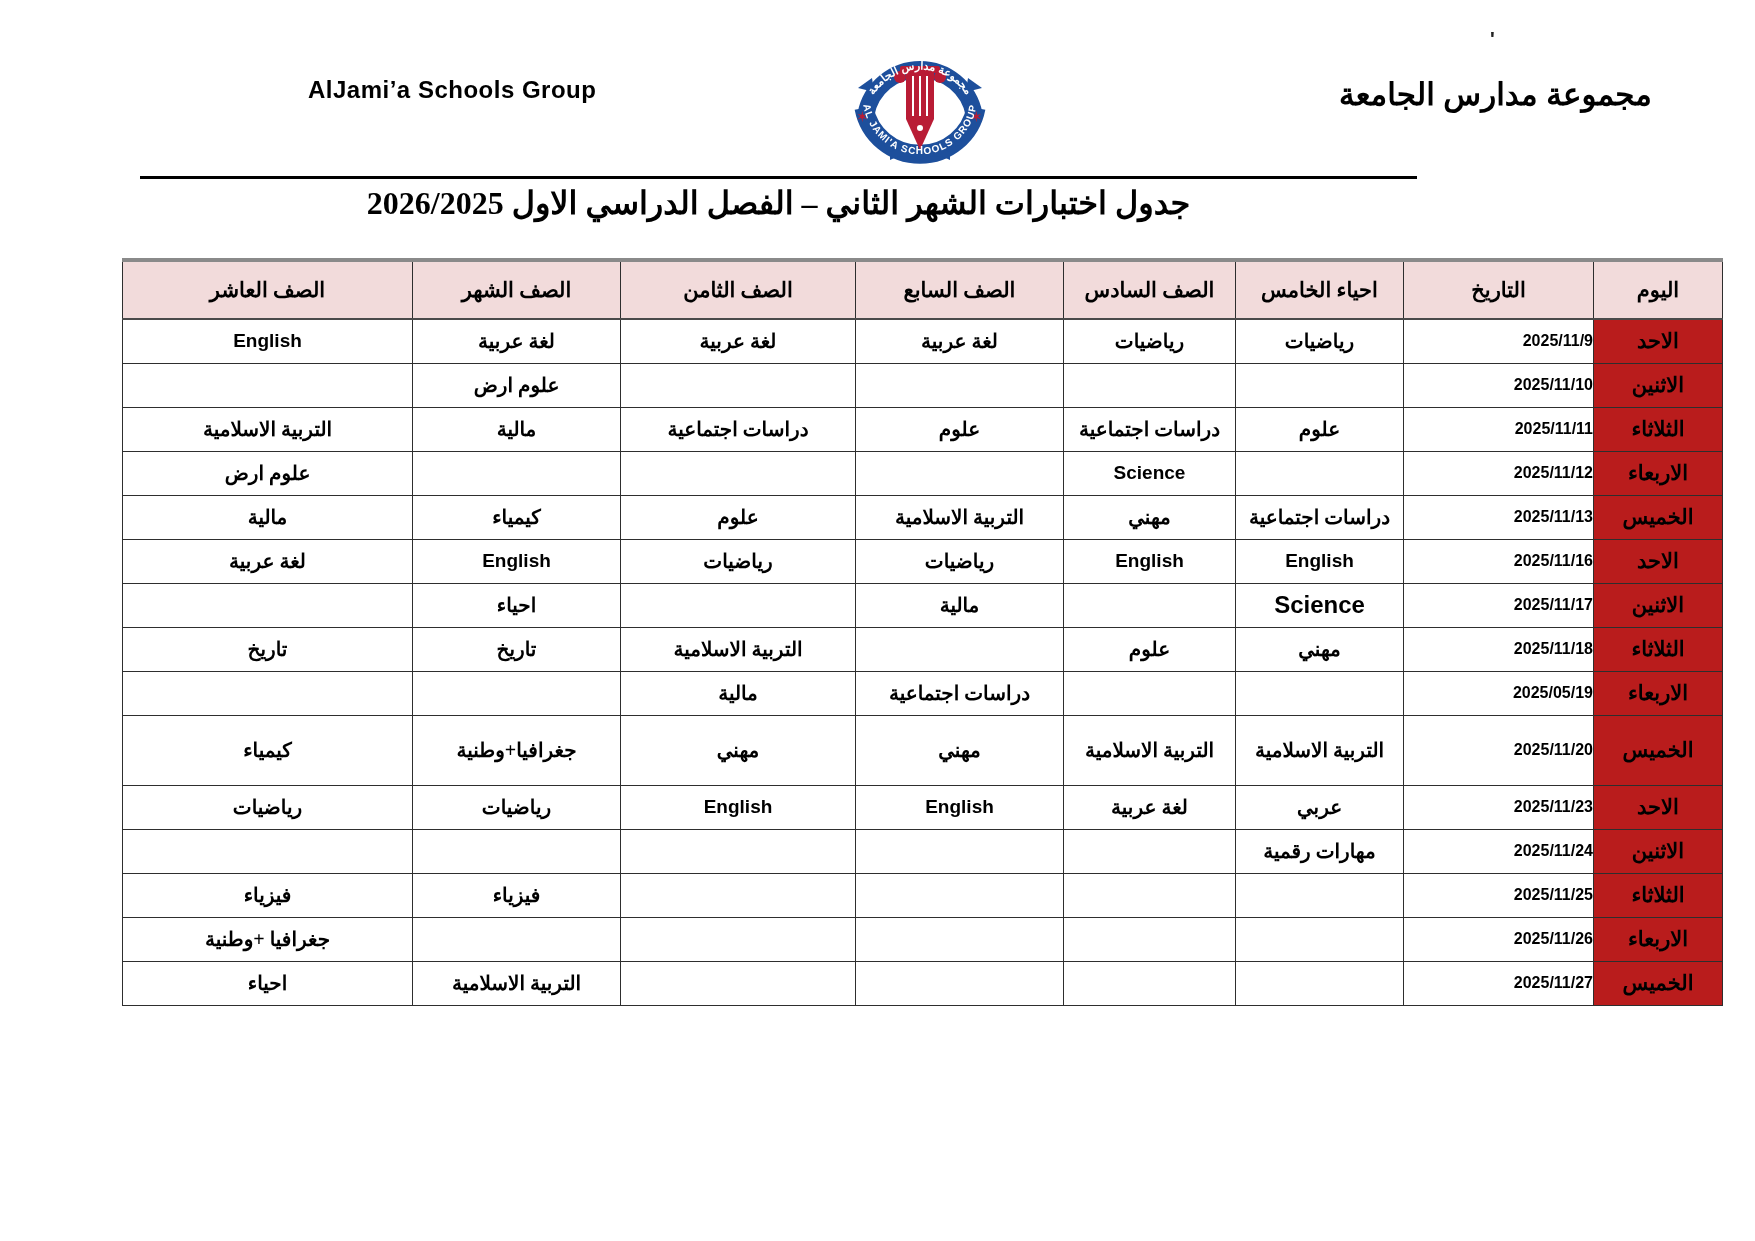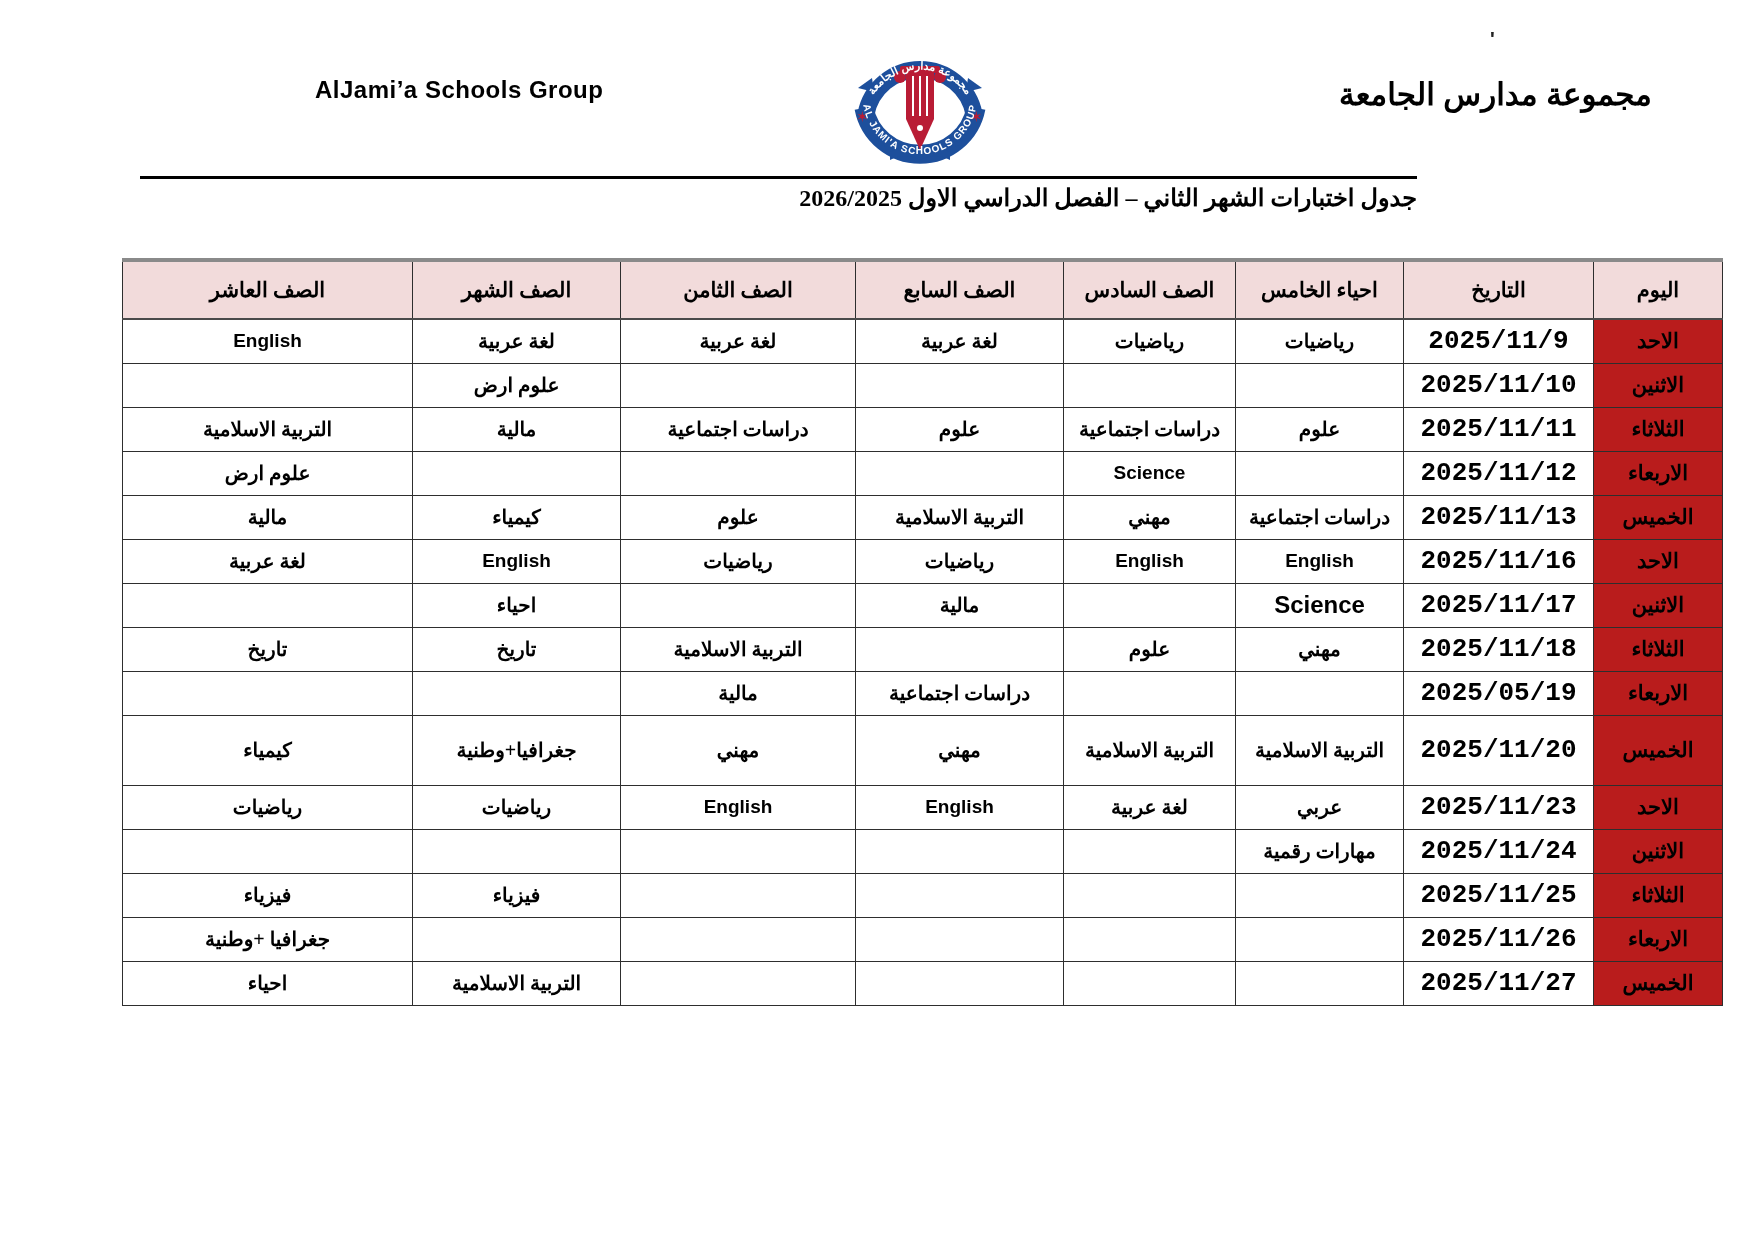--- a/index.html
+++ b/index.html
@@ -9,42 +9,42 @@
     width:1755px; height:1241px;
     font-family:"Liberation Sans", sans-serif;
     color:#000;
     overflow:hidden;
   }
   .corner-mark {
     position:absolute; top:28px; left:1490px;
     font-size:20px; font-weight:bold; color:#222;
   }
   .school-name-en {
-    position:absolute; top:76px; left:315px;
+    position:absolute; top:76px; left:308px;
     font-size:24px; font-weight:bold; letter-spacing:0.5px;
     font-family:"Liberation Sans", sans-serif;
   }
   .school-name-ar {
     position:absolute; top:76px; left:1323px; width:345px;
     direction:rtl; text-align:center;
     font-size:31px; font-weight:bold;
     font-family:"Liberation Sans", sans-serif;
   }
   .logo-wrap {
     position:absolute; top:36px; left:848px;
     width:144px; height:150px;
   }
   .divider {
     position:absolute; top:176px; left:140px;
     width:1277px; height:3px; background:#000;
   }
   .doc-title {
     position:absolute; top:184px; left:140px; width:1277px;
-    direction:rtl; text-align:right;
-    font-size:24px; font-weight:bold;
+    direction:rtl; text-align:center;
+    font-size:32px; font-weight:bold;
     font-family:"Liberation Serif", serif;
   }
   table.exam-table {
     position:absolute; top:258px; left:122px;
     width:1600px;
     border-collapse:collapse;
     direction:rtl;
     table-layout:fixed;
   }
   .exam-table th, .exam-table td {
@@ -60,22 +60,22 @@
     border-bottom:2px solid #4a4a4a;
     font-family:"Liberation Serif", serif;
     text-align:center;
   }
   .exam-table td { height:44px; font-weight:bold; background:#ffffff; }
   .exam-table td.day {
     background:#b91c1c; font-size:21px;
     font-family:"Liberation Serif", serif;
   }
   .exam-table td.date {
-    font-family:Liberation Mono, monospace;
-    font-size:26px; direction:ltr;
+    font-family:Liberation Sans, sans-serif;
+    font-size:16px; direction:ltr;text-align:right;
   }
   .exam-table td.subject {
     font-size:20px;
     font-family:"Liberation Serif", serif;
   }
   .exam-table td.latin {
     font-size:19px;
     font-family:"Liberation Sans", sans-serif;
     margin-left:28px;
   }

